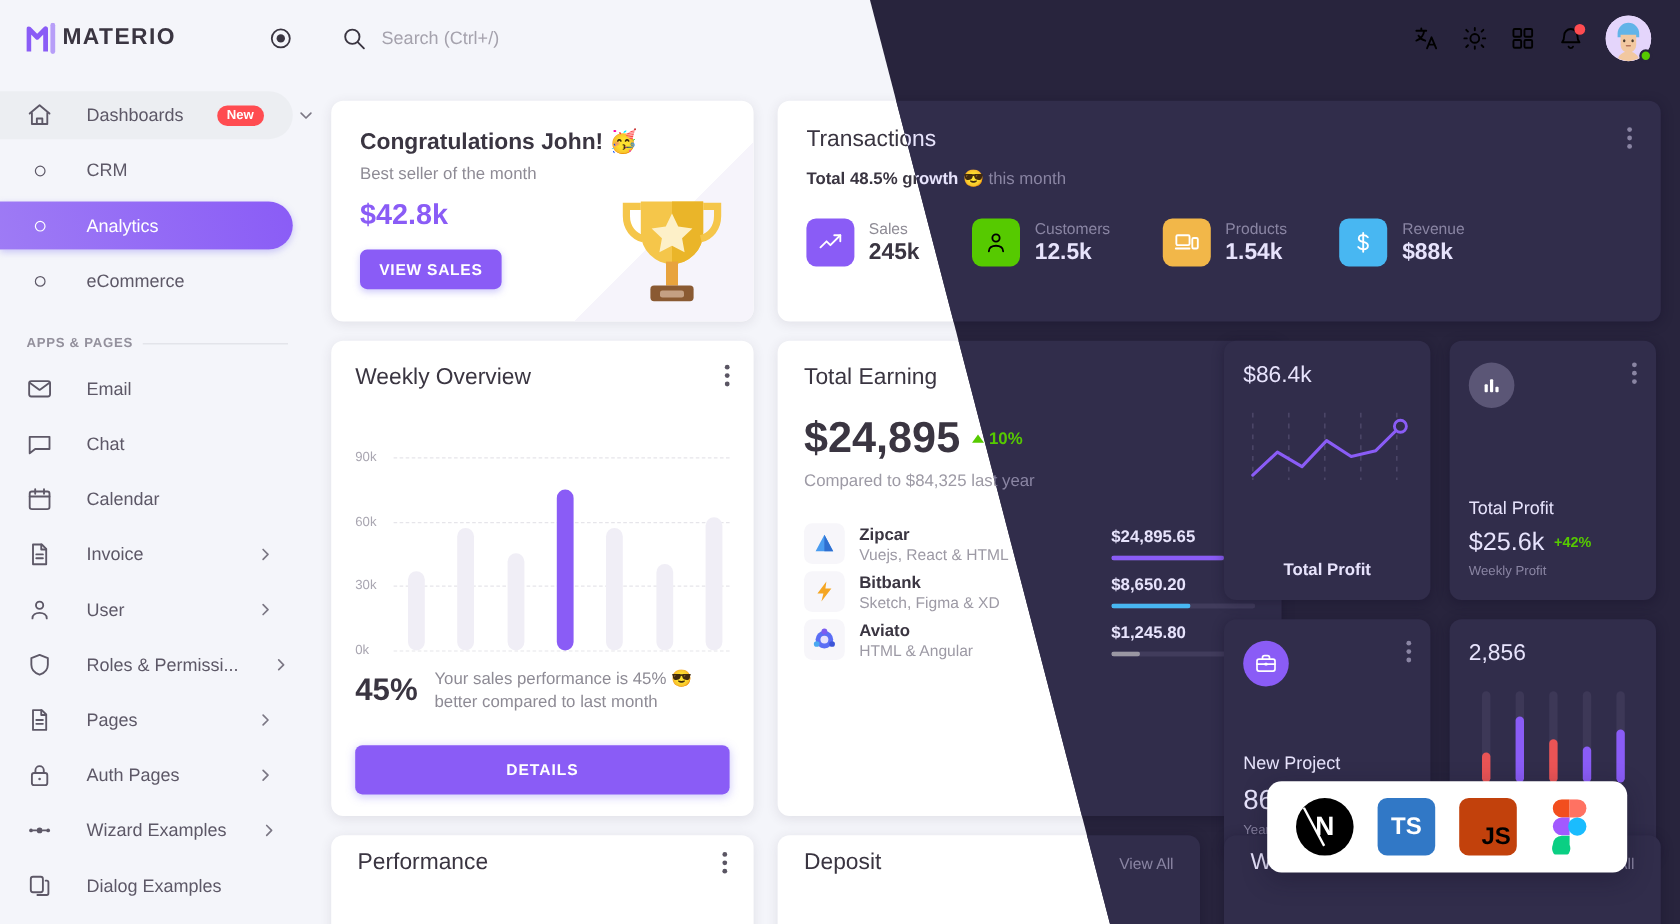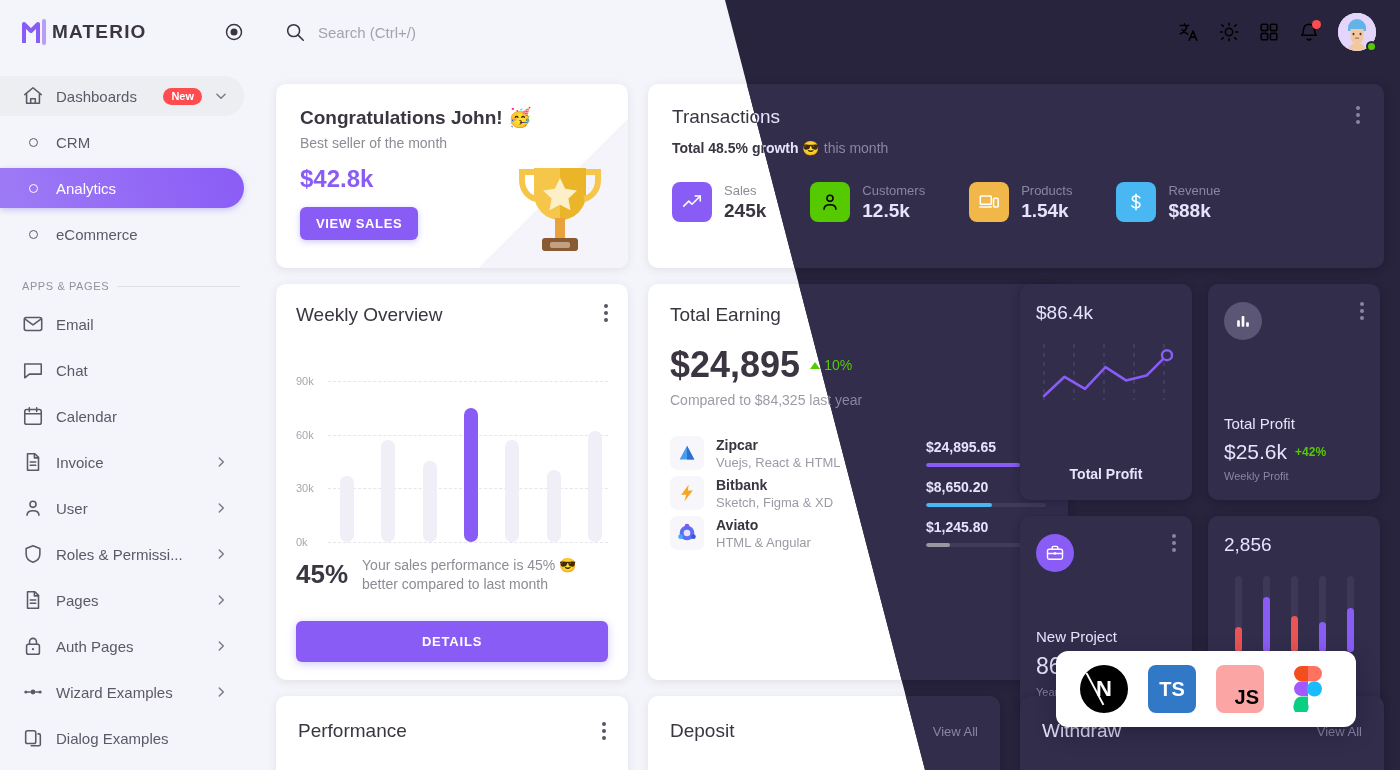--- a/index.html
+++ b/index.html
@@ -30,21 +30,21 @@
   }
   .brand-logo { width: 30px; height: 26px; flex: none; }
   .brand-name {
     font-size: 19px; font-weight: bold; letter-spacing: 1.2px; color: #3a3541;
     flex: 1;
   }
   .pin-icon { width: 20px; height: 20px; flex: none; }
 
   .nav { padding: 6px 0 0 0; }
   .nav-item {
-    display: flex; align-items: center; gap: 12px;
+    display: flex; align-items: center; gap: 28px;
     height: 40px; margin: 6px 16px 6px 0;
     padding: 0 16px 0 22px;
     border-radius: 0 24px 24px 0;
     color: #5d5867; font-size: 15px; cursor: pointer;
     white-space: nowrap;
   }
   .nav-item.open { background: #eceef2; }
   .nav-item.active {
     background: linear-gradient(72deg, #9e7bf5 0%, #8a5cf6 100%);
     color: #fff;
@@ -57,21 +57,21 @@
     width: 9px; height: 9px; border-radius: 50%;
     border: 1.6px solid currentColor; display: block;
   }
   .badge-new {
     background: #ff4c51; color: #fff; font-size: 11px; font-weight: bold;
     padding: 3px 8px; border-radius: 11px; line-height: 1;
   }
   .chev { width: 14px; height: 14px; flex: none; opacity: .8; }
   .nav-section {
     display: flex; align-items: center; gap: 8px;
-    padding: 14px 20px 6px 22px; margin-top: 12px;
+    padding: 14px 20px 6px 22px; margin-top: 12px; font-weight: bold;
   }
   .nav-section .t {
     font-size: 11px; letter-spacing: .6px; color: #93909c; text-transform: uppercase;
   }
   .nav-section .ln { flex: 1; height: 1px; background: #dfe0e6; }
 
   
   .topbar {
     position: absolute; left: 260px; top: 0; right: 0; height: 64px;
     display: flex; align-items: center; padding: 0 24px 0 24px;
@@ -158,21 +158,21 @@
   .btn-block {
     margin-top: auto; background: #8a5cf6; color: #fff; border: 0; border-radius: 6px;
     padding: 13px 0; width: 100%; font-size: 13px; font-weight: bold; letter-spacing: .8px;
     cursor: pointer; font-family: inherit; box-shadow: 0 2px 8px rgba(115,103,240,.35);
   }
 
   
   #earning { left: 388px; top: 220px; width: 420px; height: 396px; }
   #earning .inner { padding: 20px 22px; }
   .earn-big { font-size: 36px; font-weight: bold; color: #3a3541; margin-top: 18px; display: flex; align-items: center; gap: 10px; }
-  .earn-grow { font-size: 14px; color: #56ca00; font-weight: normal; display: flex; align-items: center; gap: 4px; }
+  .earn-grow { font-size: 14px; color: #56ca00; font-weight: bold; display: flex; align-items: center; gap: 4px; }
   .tri-up { width: 0; height: 0; border-left: 5px solid transparent; border-right: 5px solid transparent; border-bottom: 7px solid #56ca00; }
   .earn-cmp { font-size: 14px; color: #9d9aa5; margin-top: 6px; }
   .earn-list { margin-top: 28px; display: flex; flex-direction: column; gap: 6px; }
   .earn-item { display: flex; align-items: center; gap: 12px; }
   .earn-logo { width: 34px; height: 34px; border-radius: 7px; background: #f7f6fa; display: flex; align-items: center; justify-content: center; flex: none; }
   .earn-name { font-size: 14px; font-weight: bold; color: #3a3541; }
   .earn-tech { font-size: 13px; color: #9d9aa5; margin-top: 2px; }
   .earn-right { margin-left: auto; width: 120px; }
   .earn-amt { font-size: 14px; font-weight: bold; color: #3a3541; text-align: left; }
   .earn-track { height: 4px; border-radius: 2px; background: #e8e6ee; margin-top: 8px; overflow: hidden; }
@@ -188,21 +188,21 @@
   .mini-label { font-size: 14px; font-weight: bold; color: #3a3541; text-align: center; margin-top: auto; }
   .round-ic { width: 38px; height: 38px; border-radius: 50%; display: flex; align-items: center; justify-content: center; flex: none; }
   .mini-sub { font-size: 11px; color: #9d9aa5; margin-top: 6px; }
   .pct-up { color: #56ca00; font-size: 12px; font-weight: bold; }
   .pct-down { color: #ff4c51; font-size: 12px; font-weight: bold; }
 
   
   #performance { left: 16px; top: 632px; width: 352px; height: 140px; }
   #deposit { left: 388px; top: 632px; width: 352px; height: 140px; }
   #withdraw { left: 760px; top: 632px; right: 16px; height: 140px; }
-  .bc-head { padding: 24px 22px; display: flex; align-items: center; justify-content: space-between; }
+  .bc-head { padding: 12px 22px; display: flex; align-items: center; justify-content: space-between; }
   .view-all { font-size: 13px; color: #9d9aa5; cursor: pointer; }
 
   
   #techpill {
     position: absolute; left: 1056px; top: 651px; width: 300px; height: 76px;
     background: #fff; border-radius: 12px; z-index: 90;
     display: flex; align-items: center; justify-content: space-around; padding: 0 14px;
     box-shadow: 0 6px 20px rgba(20,16,40,.35);
   }
   .tech { width: 48px; height: 48px; border-radius: 8px; display: flex; align-items: center; justify-content: center; font-weight: bold; }
@@ -1233,21 +1233,21 @@
   </div>
 
 <div id="techpill">
     <div class="tech" style="background:#000000;border-radius:50%;color:#ffffff;font-size:22px;position:relative">
       <span>N</span>
       <span style="position:absolute;left:14px;top:6px;width:2px;height:36px;background:#fff;transform:rotate(-28deg)"></span>
     </div>
     <div class="tech" style="background:#3178c6;color:#ffffff;font-size:20px;">
       <span>TS</span>
     </div>
-    <div class="tech" style="background:#fca5a5;color:#000000;font-size:20px;align-items:flex-end;padding-bottom:4px;justify-content:flex-end;padding-right:5px;">
+    <div class="tech" style="background:#c2410c;color:#000000;font-size:20px;align-items:flex-end;padding-bottom:4px;justify-content:flex-end;padding-right:5px;">
       <span>JS</span>
     </div>
     <div class="tech" style="background:#fff">
       <svg width="44" height="46" viewBox="0 0 44 46">
         <path d="M8 7.6A7.6 7.6 0 0115.6 0H22v15.2h-6.4A7.6 7.6 0 018 7.6z" fill="#f24e1e"></path>
         <path d="M22 0h6.4a7.6 7.6 0 010 15.2H22z" fill="#ff7262"></path>
         <path d="M8 22.8a7.6 7.6 0 017.6-7.6H22V30h-6.4A7.6 7.6 0 018 22.8z" fill="#a259ff"></path>
         <circle cx="28.4" cy="22.8" r="7.6" fill="#1abcfe"></circle>
         <path d="M8 38a7.6 7.6 0 017.6-7.6H22V38a7.6 7.6 0 11-14 0z" fill="#0acf83"></path>
       </svg>

